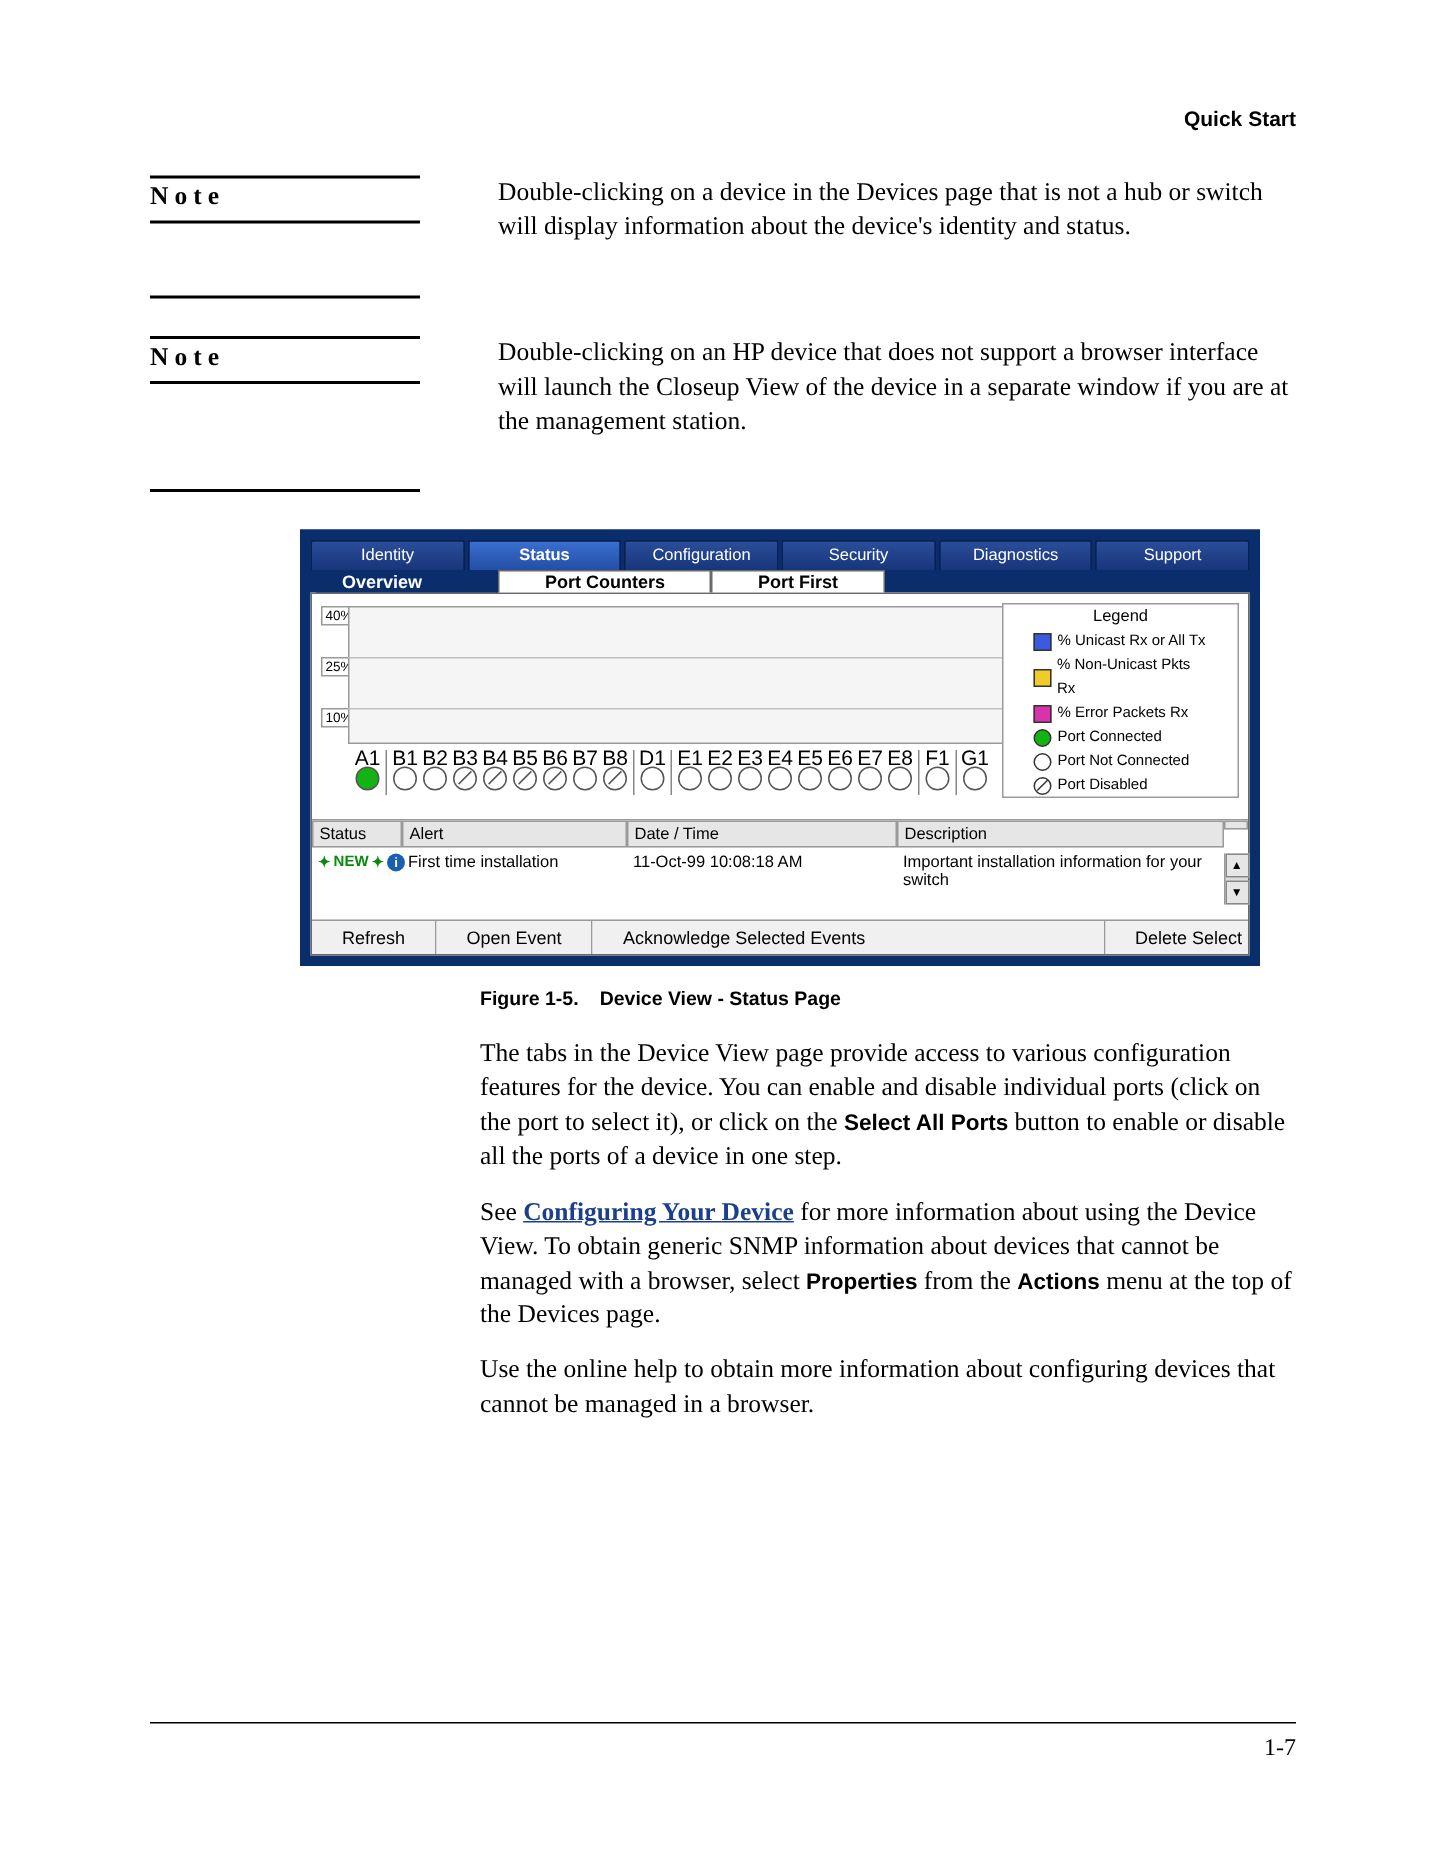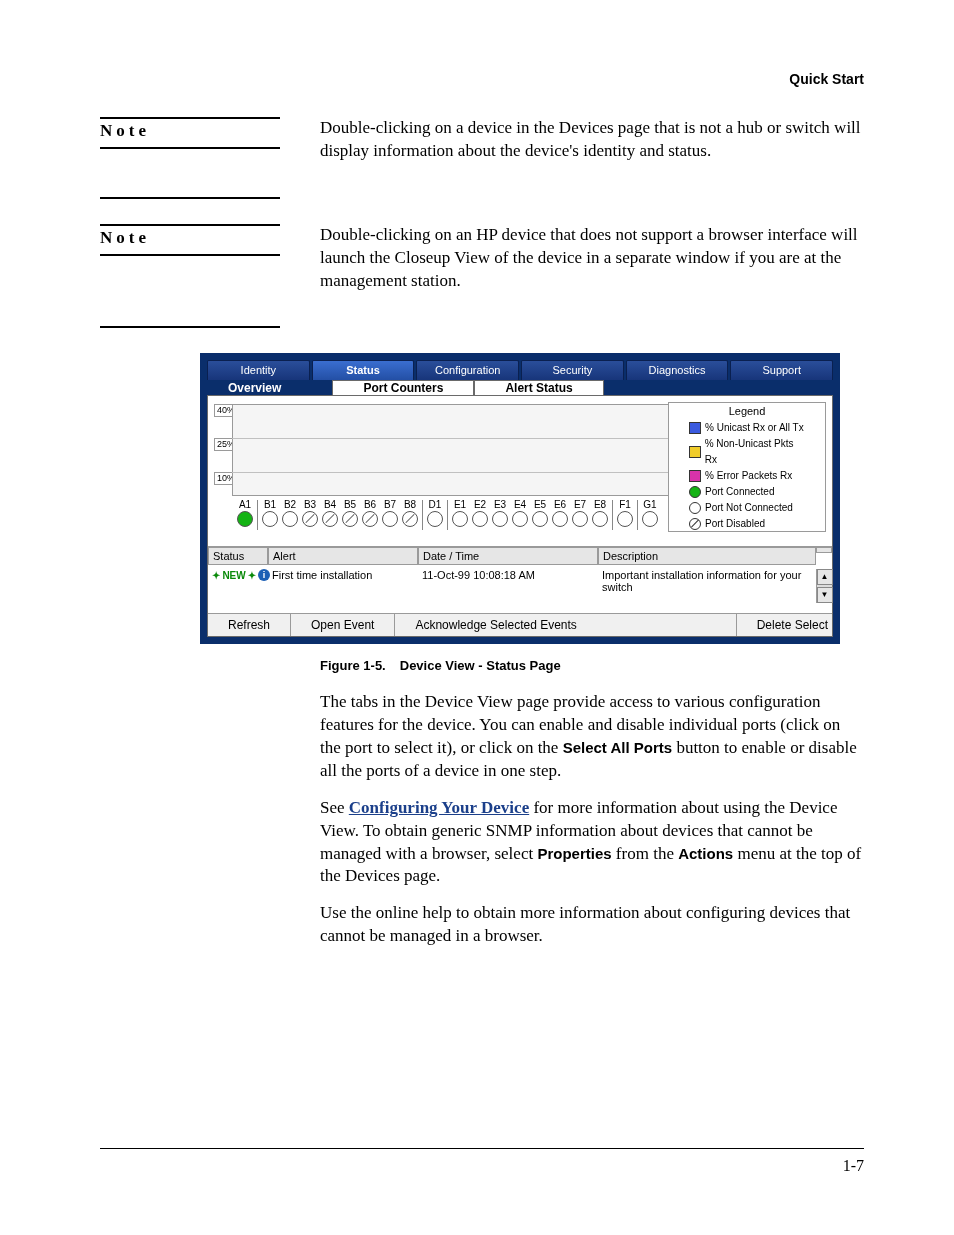--- a/index.html
+++ b/index.html
@@ -19,21 +19,21 @@
   .header-right {
     text-align: right;
     font-family: Arial, Helvetica, sans-serif;
     font-size: 14px;
     line-height: 1.35;
     margin-bottom: 28px;
   }
   .header-right .bold { font-weight: bold; }
   .note-block {
     display: flex;
-    gap: 40px;
+    gap: 52px;
     margin-bottom: 24px;
   }
   .note-label-col {
     width: 180px;
     flex: 0 0 180px;
   }
   .note-label {
     font-weight: bold;
     letter-spacing: 4px;
     font-size: 17px;
@@ -164,21 +164,21 @@
     font-size: 9px;
   }
   .port-col {
     display: flex;
     flex-direction: column;
     align-items: center;
     width: 18px;
     gap: 1px;
   }
   .port-label {
-    font-size: 10px;
+    font-size: 14px;
     line-height: 10px;
   }
   .port-circle {
     width: 14px;
     height: 14px;
     border-radius: 50%;
     border: 1px solid #555;
     background: #fff;
   }
   .port-circle.connected { background: #14b314; }
@@ -379,21 +379,21 @@
         <div class="top-tab">Identity</div>
         <div class="top-tab active">Status</div>
         <div class="top-tab">Configuration</div>
         <div class="top-tab">Security</div>
         <div class="top-tab">Diagnostics</div>
         <div class="top-tab">Support</div>
       </div>
       <div class="sub-tab-row">
         <div class="sub-tab active">Overview</div>
         <div class="sub-tab">Port Counters</div>
-        <div class="sub-tab">Alert Status</div>
+        <div class="sub-tab">Port First</div>
       </div>
 
       <div class="panel">
         <div class="chart-area">
           <div class="chart-title">Port Utilization</div>
           <div class="y-label" style="top:2px;">40%</div>
           <div class="y-label" style="top:36px;">25%</div>
           <div class="y-label" style="top:70px;">10%</div>
           <div class="chart-grid"></div>
           <div class="grid-line" style="top:36px;"></div>

